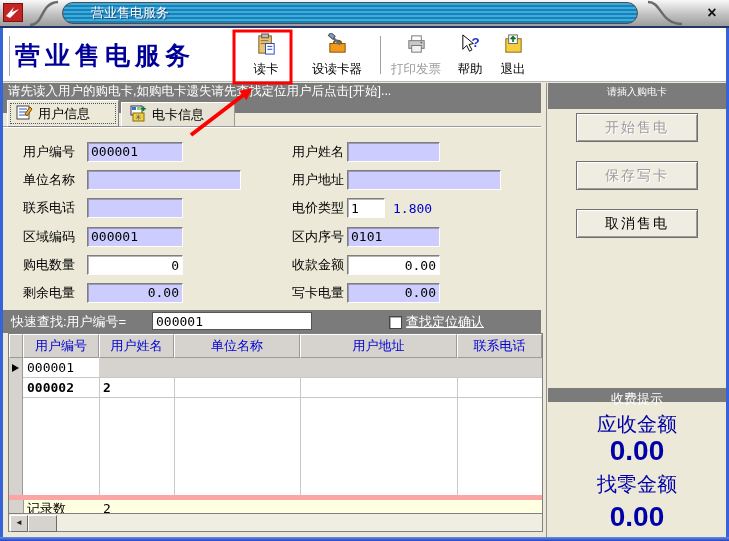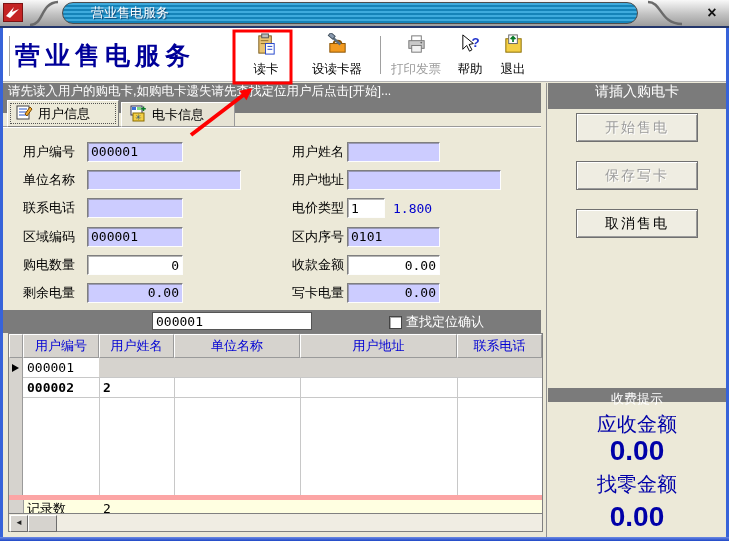--- a/index.html
+++ b/index.html
@@ -61,21 +61,21 @@
   .num{text-align:right;}
   input.ffield{outline:none;margin:0;}
   .rate{position:absolute;font-size:13px;color:#0000cc;font-family:"DejaVu Sans Mono",monospace;}
   
   .searchbar{position:absolute;left:3px;top:310px;width:538px;height:23px;background:#7b7b7b;}
   .searchbar .slabel{position:absolute;left:8px;top:0;line-height:23px;color:#fff;font-size:13px;white-space:nowrap;}
   .searchbar input{position:absolute;left:149px;top:2px;width:160px;height:18px;box-sizing:border-box;
     border:1px solid #555;background:#fff;font-size:13px;font-family:"DejaVu Sans Mono",monospace;padding:0 3px;}
   .cbox{position:absolute;left:386px;top:6px;width:11px;height:11px;background:#fff;
     border:1px solid #444;box-shadow:inset 1px 1px 0 #aaa;}
-  .cblabel{position:absolute;left:403px;top:0;line-height:23px;color:#fff;font-size:13px;white-space:nowrap;}
+  .cblabel{position:absolute;left:403px;top:0;line-height:23px;color:#fff;font-size:13px;white-space:nowrap;text-decoration:underline;}
   
   .grid{position:absolute;left:8px;top:333px;width:533px;height:197px;background:#fff;
     border:1px solid #808080;box-sizing:content-box;}
   .ghead{position:absolute;top:0;height:24px;background:#d6d3ce;box-sizing:border-box;
     border-right:1px solid #9a9a9a;border-bottom:1px solid #9a9a9a;
     border-top:1px solid #fff;border-left:1px solid #fff;
     color:#0000d4;font-size:13px;line-height:22px;text-align:center;overflow:hidden;white-space:nowrap;}
   .selcol{position:absolute;left:0;top:24px;width:14px;height:155px;background:#d6d3ce;
     border-right:1px solid #9a9a9a;box-sizing:border-box;}
   .vline{position:absolute;top:24px;height:155px;width:1px;background:#c8c8c8;}
@@ -89,21 +89,21 @@
   .gfooter .fsel{position:absolute;left:0;top:0;width:14px;height:17px;background:#d6d3ce;border-right:1px solid #9a9a9a;}
   .hscroll{position:absolute;left:0;top:179px;width:533px;height:18px;background:#f0ede3;border-top:1px solid #808080;box-sizing:border-box;}
   .sbtn{position:absolute;left:1px;top:1px;width:16px;height:15px;background:#d6d3ce;
     border:1px solid;border-color:#fff #6d6d6d #6d6d6d #fff;font-size:8px;line-height:14px;text-align:center;color:#222;}
   .sthumb{position:absolute;left:19px;top:1px;width:27px;height:15px;background:#d6d3ce;
     border:1px solid;border-color:#fff #6d6d6d #6d6d6d #fff;}
   
   .rp-divider{position:absolute;left:546px;top:83px;width:1px;height:455px;background:#909090;}
   .right-panel{position:absolute;left:548px;top:83px;width:178px;height:455px;background:#ece9d8;}
   .rp-bar{position:absolute;left:0;width:178px;height:26px;background:#7b7b7b;color:#fff;
-    font-size:14px;line-height:17px;text-align:center;white-space:nowrap;}
+    font-size:10px;line-height:17px;text-align:center;white-space:nowrap;}
   .rbtn{position:absolute;left:28px;width:122px;height:29px;background:#efede2;
     border:1px solid #707070;box-sizing:border-box;font-size:14px;text-align:center;line-height:27px;
     box-shadow:inset 1px 1px 0 #fff, inset -1px -1px 0 #9c9c9c;cursor:default;letter-spacing:2px;}
   .rbtn.disabled{color:#9c9c9c;text-shadow:1px 1px 0 #fff;}
   .fee-label{position:absolute;width:178px;text-align:center;color:#0000a8;font-size:20px;white-space:nowrap;}
   .fee-value{position:absolute;width:178px;text-align:center;color:#0000a8;font-size:28px;font-weight:bold;
     font-family:"Liberation Sans","DejaVu Sans",sans-serif;}
   
   .annot{position:absolute;left:0;top:0;width:729px;height:541px;pointer-events:none;z-index:99;}
 </style>
@@ -253,20 +253,21 @@
     <div class="flabel" style="left:289px;top:127px;">收款金额</div>
     <input class="ffield whitef num" style="left: 344px; top: 127px; width: 93px;" value="0.00">
 
     <div class="flabel" style="left:20px;top:155px;">剩余电量</div>
     <div class="ffield lav num" style="left:84px;top:155px;width:96px;"><span>0.00</span></div>
     <div class="flabel" style="left:289px;top:155px;">写卡电量</div>
     <div class="ffield lav num" style="left:344px;top:155px;width:93px;"><span>0.00</span></div>
   </div>
 
   <div class="searchbar">
+    <span class="slabel">快速查找:用户编号=</span>
     <input value="000001" style="">
     <div class="cbox"></div>
     <span class="cblabel">查找定位确认</span>
   </div>
 
   <div class="grid">
     <div class="ghead" style="left:0;width:14px;"></div>
     <div class="ghead" style="left:14px;width:76px;">用户编号</div>
     <div class="ghead" style="left:90px;width:75px;">用户姓名</div>
     <div class="ghead" style="left:165px;width:126px;">单位名称</div>

